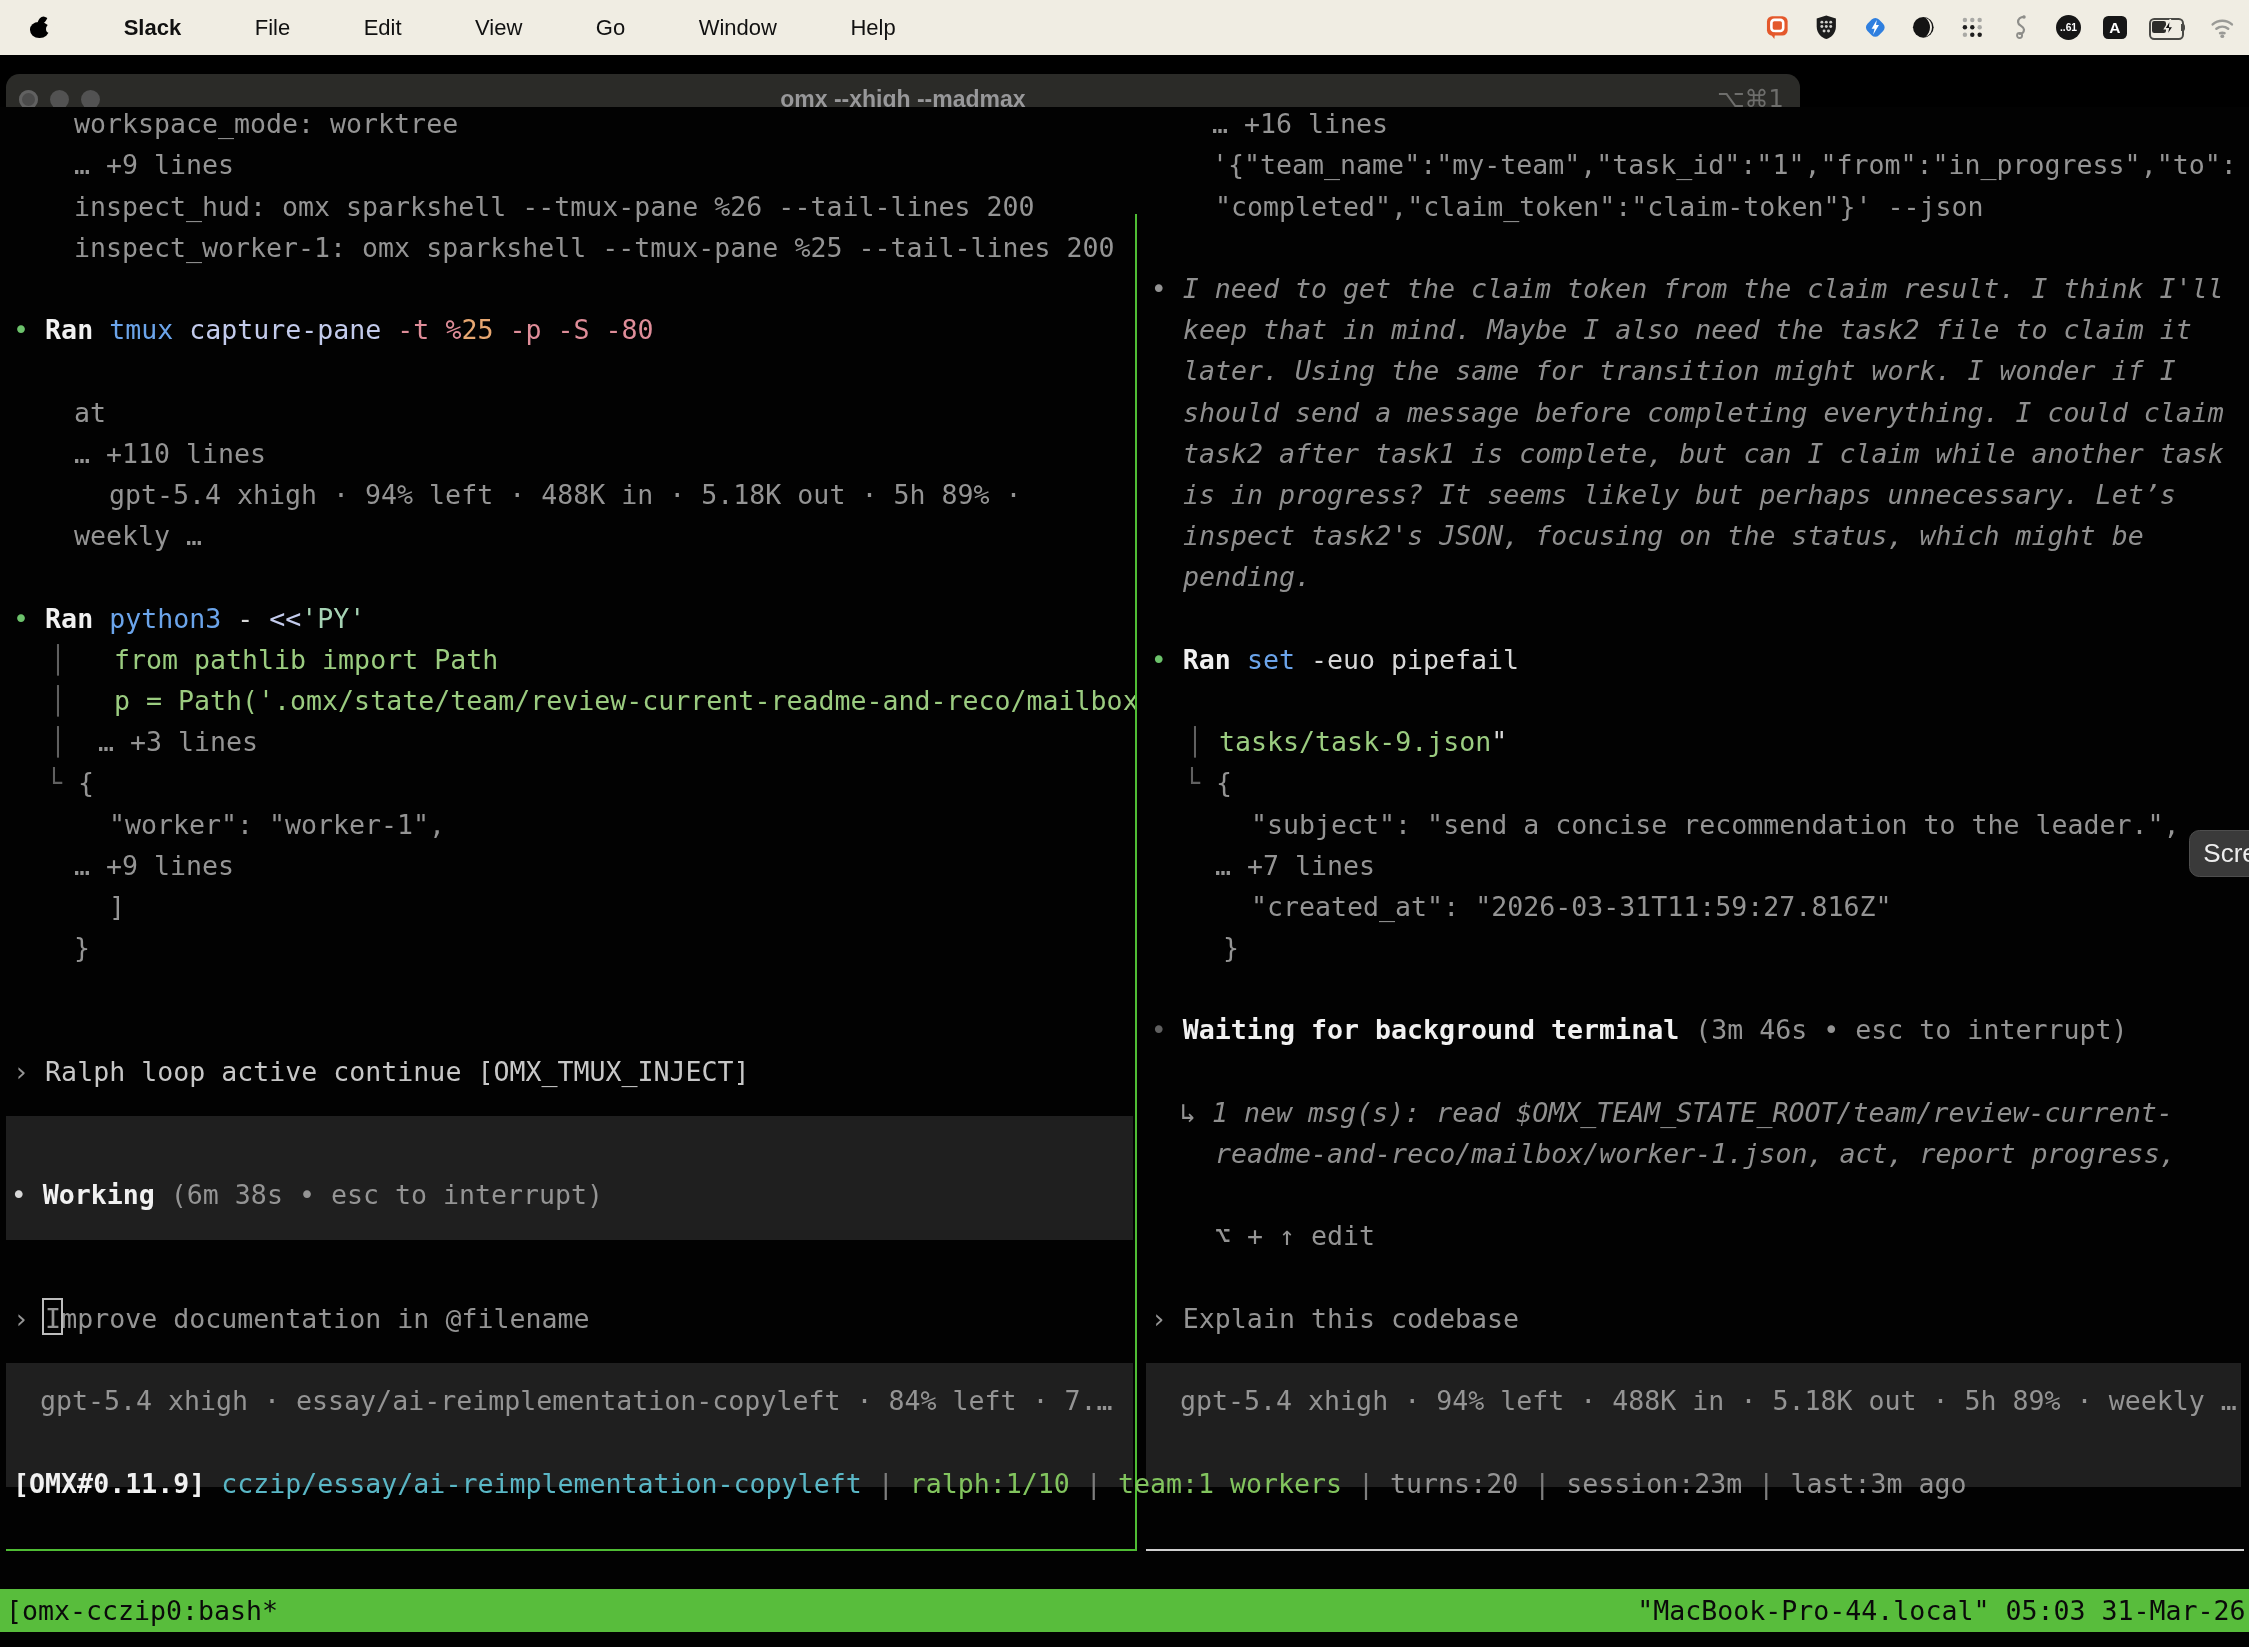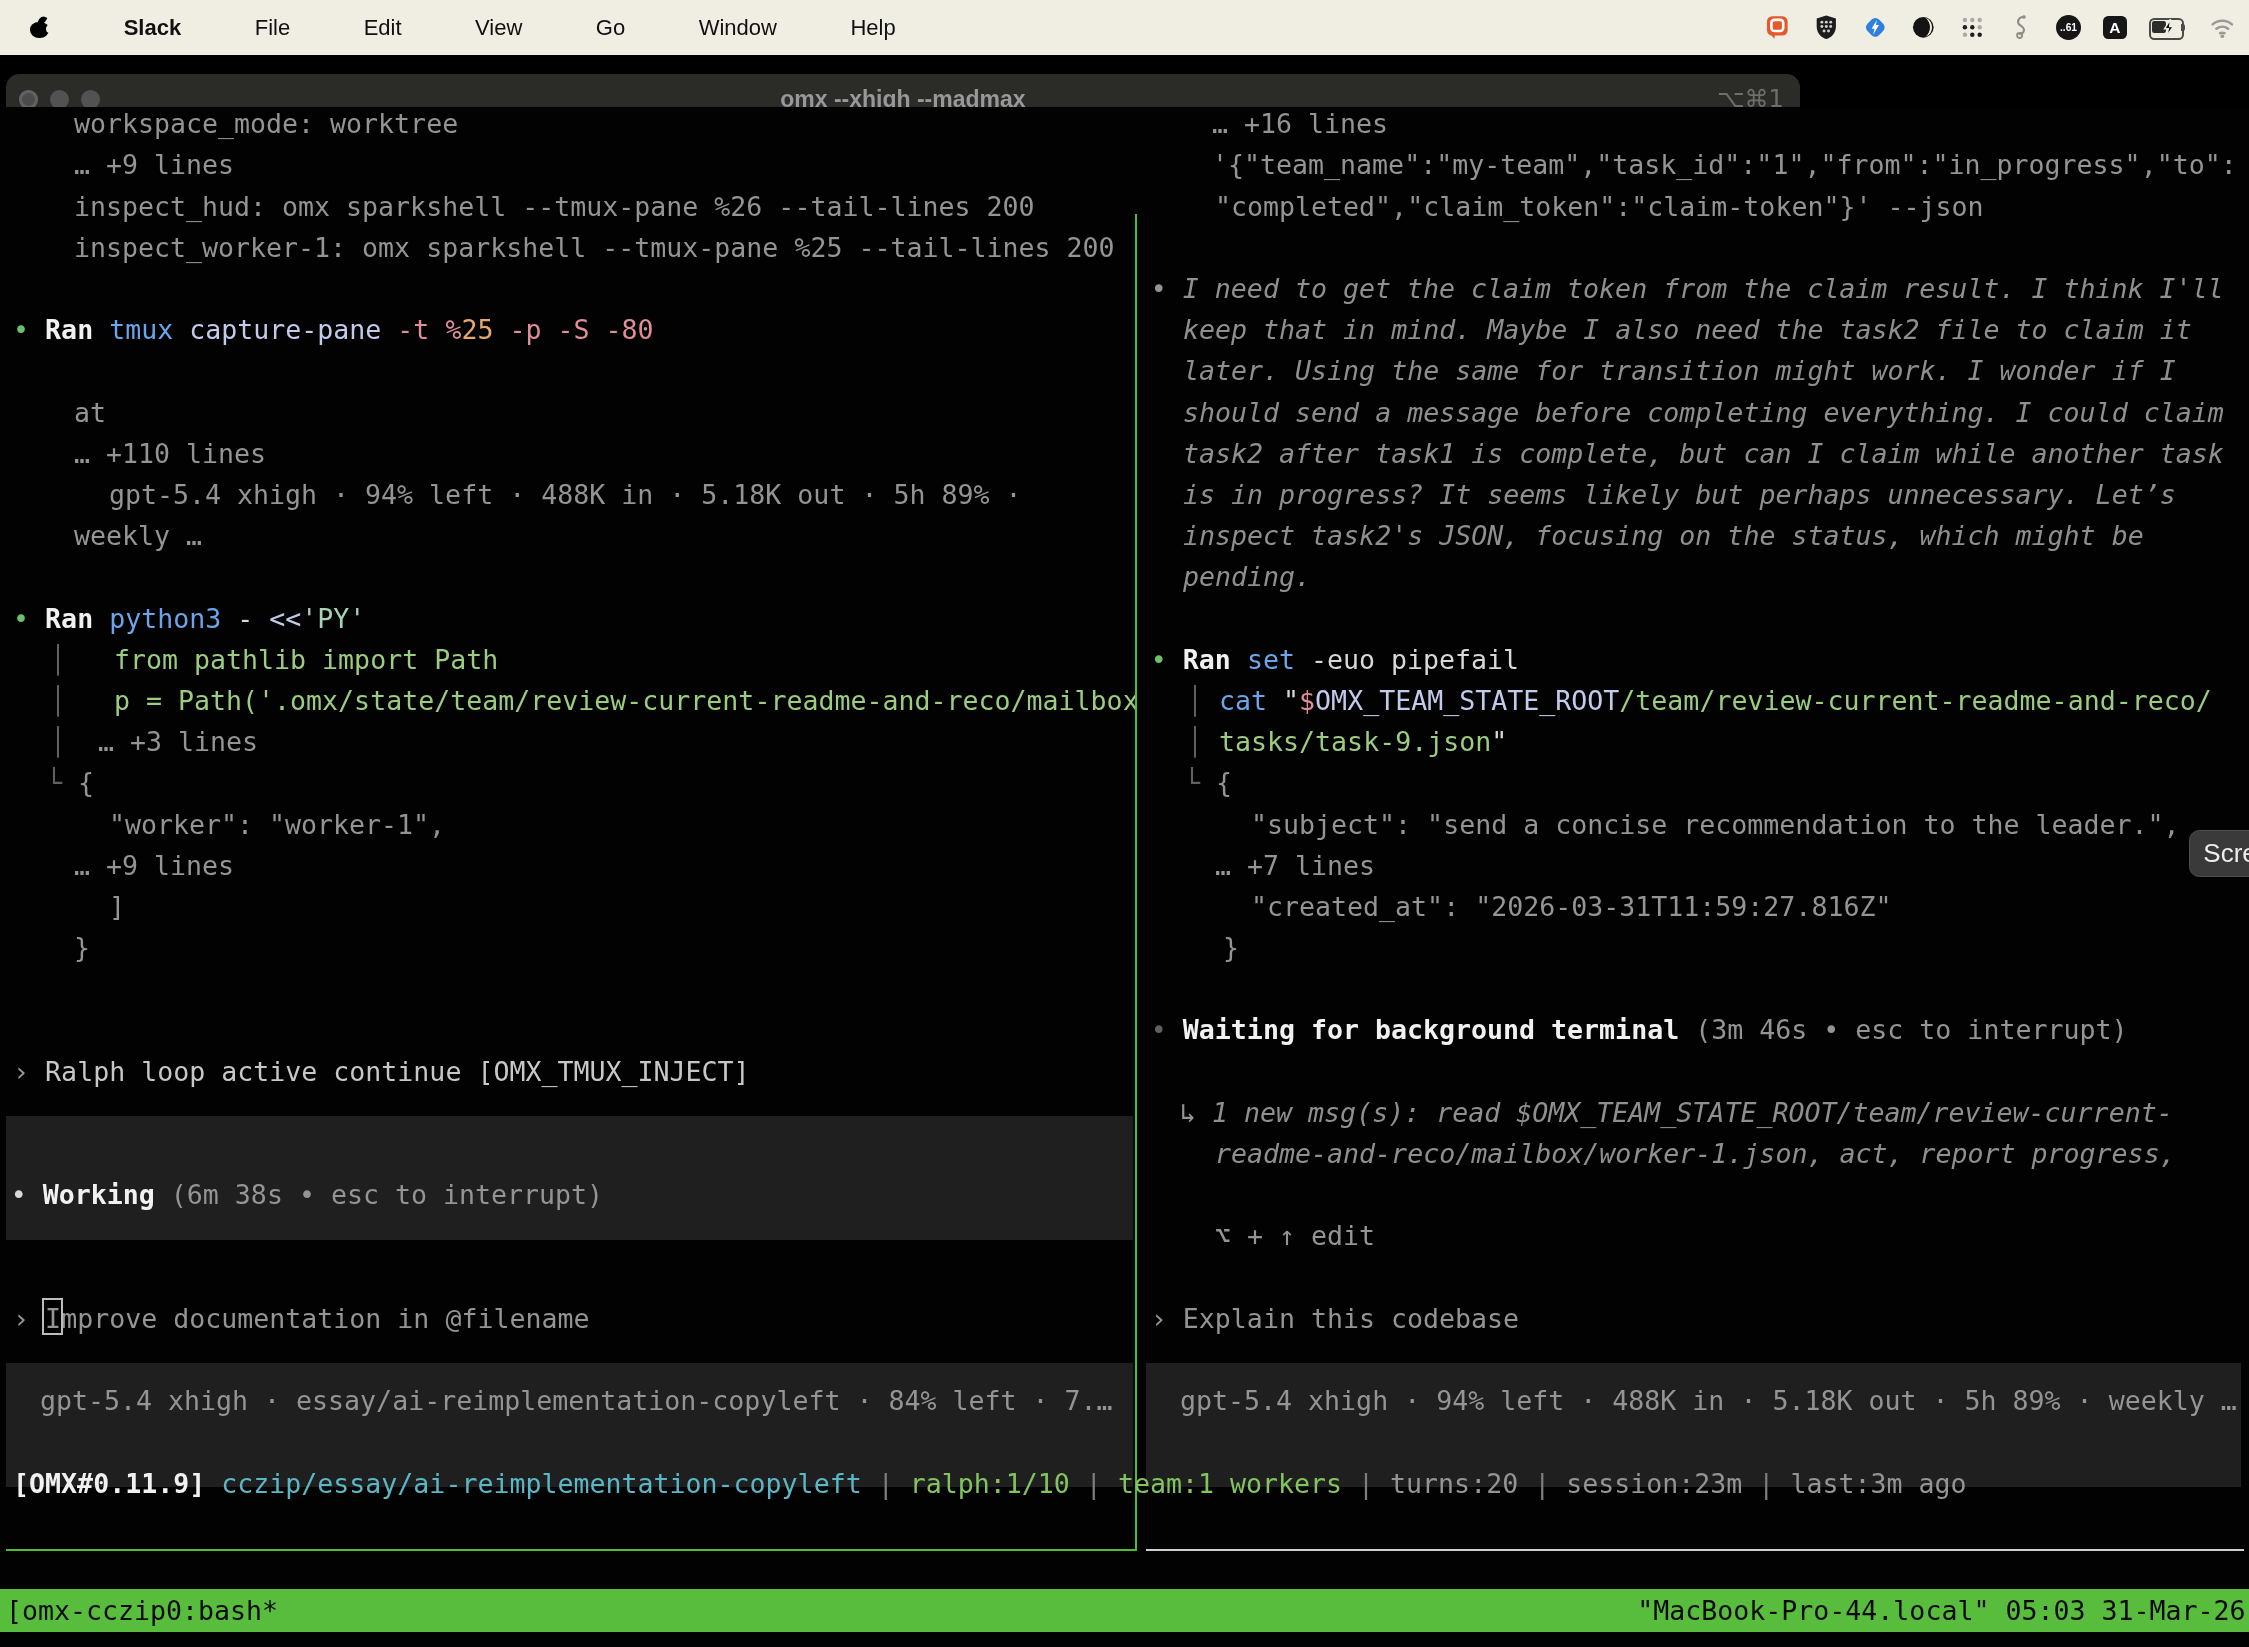--- a/index.html
+++ b/index.html
@@ -237,21 +237,20 @@
       <div class="tline" style="top: 79px; left: 69px;"><span class="d">"completed","claim_token":"claim-token"}' --json</span></div>
       <div class="tline" style="top: 161px; left: 4.8px;"><span class="d">• </span><span class="di">I need to get the claim token from the claim result. I think I'll</span></div>
       <div class="tline" style="top: 202px; left: 37px;"><span class="di">keep that in mind. Maybe I also need the task2 file to claim it</span></div>
       <div class="tline" style="top: 243px; left: 37px;"><span class="di">later. Using the same for transition might work. I wonder if I</span></div>
       <div class="tline" style="top: 285px; left: 37px;"><span class="di">should send a message before completing everything. I could claim</span></div>
       <div class="tline" style="top: 326px; left: 37px;"><span class="di">task2 after task1 is complete, but can I claim while another task</span></div>
       <div class="tline" style="top: 367px; left: 37px;"><span class="di">is in progress? It seems likely but perhaps unnecessary. Let’s</span></div>
       <div class="tline" style="top: 408px; left: 37px;"><span class="di">inspect task2's JSON, focusing on the status, which might be</span></div>
       <div class="tline" style="top: 449px; left: 37px;"><span class="di">pending.</span></div>
       <div class="tline" style="top: 532px; left: 4.8px;"><span class="g">• </span><span class="wb">Ran </span><span class="b">set </span><span class="w">-euo pipefail</span></div>
-      <div class="tline" style="top: 573px; left: 41px;"><span class="t">│ </span><span class="b">cat </span><span class="w">"</span><span class="p">$</span><span class="l">OMX_TEAM_STATE_ROOT</span><span class="c">/team/review-current-readme-and-reco/</span></div>
       <div class="tline" style="top: 614px; left: 41px;"><span class="t">│ </span><span class="c">tasks/task-9.json</span><span class="w">"</span></div>
       <div class="tline" style="top: 655px; left: 38px;"><span class="t">└ </span><span class="d">{</span></div>
       <div class="tline" style="top: 697px; left: 105px;"><span class="d">"subject": "send a concise recommendation to the leader.",</span></div>
       <div class="tline" style="top: 738px; left: 69px;"><span class="d">… +7 lines</span></div>
       <div class="tline" style="top: 779px; left: 105px;"><span class="d">"created_at": "2026-03-31T11:59:27.816Z"</span></div>
       <div class="tline" style="top: 820px; left: 77px;"><span class="d">}</span></div>
       <div class="tline" style="top: 902px; left: 4.8px;"><span class="t">• </span><span class="wb">Waiting for background terminal </span><span class="d">(3m 46s • esc to interrupt)</span></div>
       <div class="tline" style="top: 985px; left: 34px;"><span class="d">↳ </span><span class="di">1 new msg(s): read $OMX_TEAM_STATE_ROOT/team/review-current-</span></div>
       <div class="tline" style="top: 1026px; left: 69px;"><span class="di">readme-and-reco/mailbox/worker-1.json, act, report progress,</span></div>
       <div class="tline" style="top: 1108px; left: 69px;"><span class="d">⌥ + ↑ edit</span></div>

